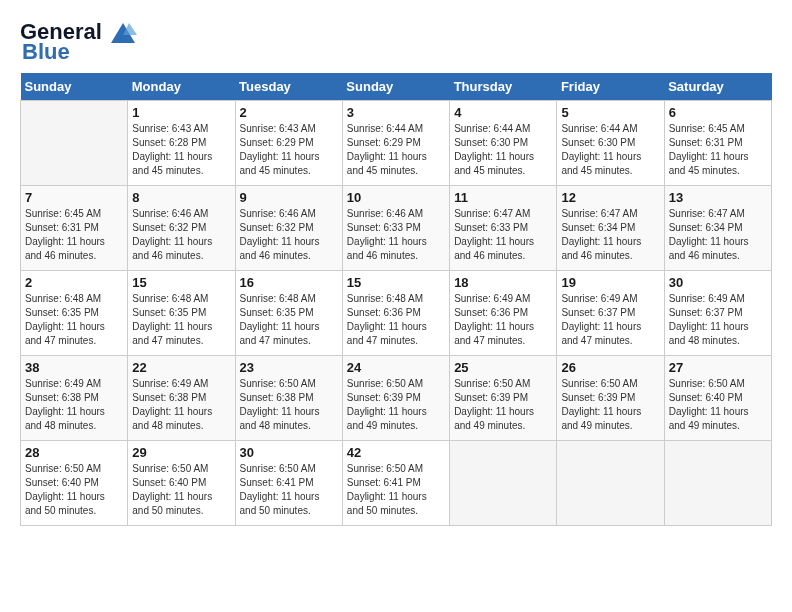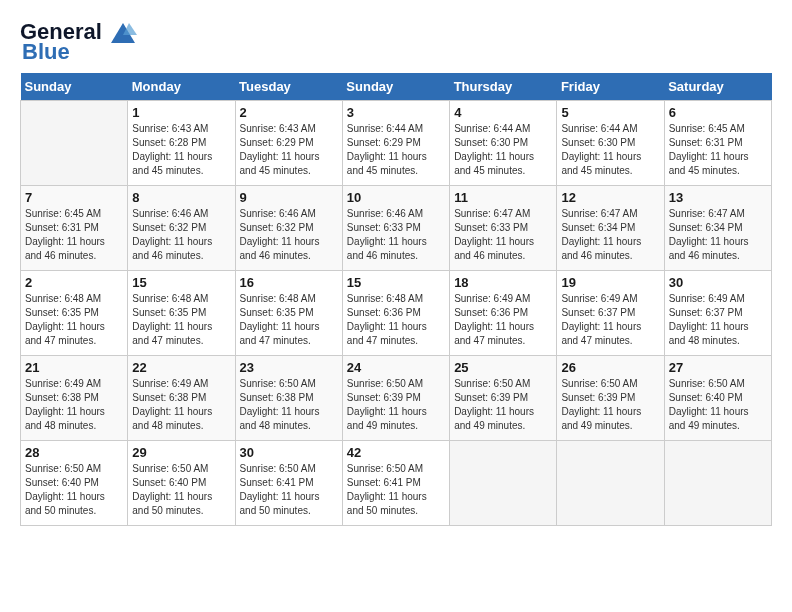--- a/index.html
+++ b/index.html
@@ -255,21 +255,21 @@
         <td>
           <span class="day-num">30</span>
           <div class="day-info" style="white-space: pre-line;">Sunrise: 6:49 AM
 Sunset: 6:37 PM
 Daylight: 11 hours
 and 48 minutes.</div>
         </td>
       </tr>
       <tr class="week-row">
         <td>
-          <span class="day-num">21</span>
+          <span class="day-num">38</span>
           <div class="day-info" style="white-space: pre-line;">Sunrise: 6:49 AM
 Sunset: 6:38 PM
 Daylight: 11 hours
 and 48 minutes.</div>
         </td>
         <td>
           <span class="day-num">22</span>
           <div class="day-info" style="white-space: pre-line;">Sunrise: 6:49 AM
 Sunset: 6:38 PM
 Daylight: 11 hours

